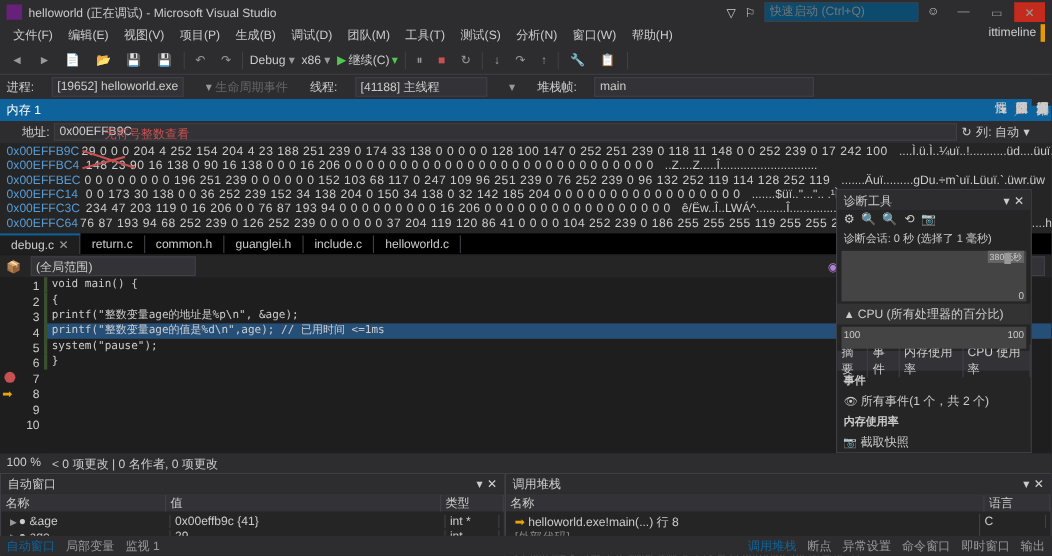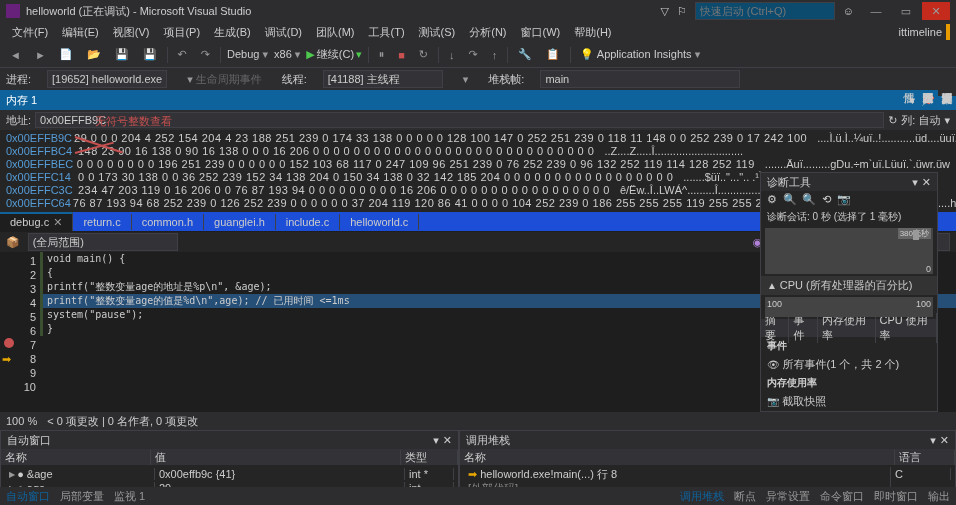--- a/index.html
+++ b/index.html
@@ -5,45 +5,45 @@
 *{margin:0;padding:0;box-sizing:border-box;font-family:"Segoe UI",Arial,sans-serif;font-size:11px;color:#ccc}
 body{background:#2d2d30;width:956px;height:505px;overflow:hidden;position:relative}
 .titlebar{height:22px;background:#2d2d30;display:flex;align-items:center;padding:0 6px;justify-content:space-between}
 .titlebar .left{display:flex;align-items:center;gap:6px}
 .logo{width:14px;height:14px;background:#68217a}
 .titlebar .right{display:flex;align-items:center;gap:8px}
 .search{width:140px;height:18px;background:#0c4a6e;border:1px solid #3f3f46;padding:0 4px;color:#999}
 .winbtns{display:flex;gap:2px}
 .winbtn{width:28px;height:18px;display:flex;align-items:center;justify-content:center;color:#999}
 .winbtn.close{background:#c42b1c}
-.menubar{height:20px;display:flex;align-items:center;padding:0 6px;gap:2px}
+.menubar{height:20px;display:flex;align-items:flex-start;padding:0 6px;gap:2px}
 .menuitem{padding:2px 6px;cursor:pointer}
 .acct{margin-left:auto;padding:2 6px;display:flex;align-items:center;gap:4px}
 .flag{width:4px;height:16px;background:#e89b00}
 .toolbar{height:26px;display:flex;align-items:center;padding:0 6px;gap:6px;border-bottom:1px solid #3f3f46}
 .tbtn{padding:2px 4px;color:#999;cursor:pointer}
 .sep{width:1px;height:16px;background:#3f3f46}
 .cont{color:#4ec94e;display:flex;align-items:center;gap:2px}
 .dd{color:#999}
 .toolbar2{height:22px;display:flex;align-items:center;padding:0 6px;gap:16px}
 .combo{background:#333337;border:1px solid #3f3f46;padding:1px 4px;height:18px;display:flex;align-items:center;min-width:120px}
 .lbl{color:#ccc}
 .memheader{height:20px;background:#0e639c;display:flex;align-items:center;padding:0 6px;justify-content:space-between}
 .memheader .title{color:#fff}
 .memheader .icons{display:flex;gap:6px}
-.addrbar{height:20px;display:flex;align-items:center;padding:0 6px;gap:4px}
+.addrbar{height:20px;display:flex;align-items:center;padding:0 20px;gap:4px}
 .addrinput{flex:1;background:#333337;border:1px solid #3f3f46;padding:1px 4px;height:16px}
 .redtxt{color:#c75050;position:absolute;left:95px}
 .memgrid{background:#252526;padding:2px 6px;font-family:Consolas,monospace;font-size:10px;line-height:13px;position:relative}
 .memrow{display:flex;gap:2px;white-space:nowrap}
 .memaddr{color:#569cd6;width:70px}
 .membytes{color:#ccc;letter-spacing:0.5px}
 .memascii{color:#ccc;margin-left:8px}
 .redline{position:absolute;border-top:2px solid #c75050;width:50px;transform-origin:left}
-.tabs{height:20px;display:flex;align-items:center;background:#1d4ed8;border-bottom:1px solid #1e1e1e}
+.tabs{height:20px;display:flex;align-items:center;background:#000000;border-bottom:1px solid #1e1e1e}
 .tab{padding:2px 10px;border-right:1px solid #3f3f46;cursor:pointer}
 .tab.active{background:#1e1e1e;border-top:2px solid #0e639c}
 .tabclose{color:#999;margin-left:4px}
 .scopecombo{height:20px;display:flex;align-items:center;padding:0 6px;gap:8px;background:#252526}
 .editor{background:#1e1e1e;position:relative;height:160px;display:flex}
 .gutter{width:40px;background:#1e1e1e;text-align:right;padding:2px 4px;font-family:Consolas,monospace;font-size:10px;color:#2b91af;line-height:14px}
 .gutter .bp{position:absolute;left:4px;width:10px;height:10px;border-radius:50%;background:#c75050}
 .gutter .arrow{position:absolute;left:2px;color:#e8a800}
 .codeline{font-family:Consolas,monospace;font-size:10px;line-height:14px;padding:0 4px;border-left:3px solid #3a5030}
 .hl{background:#264f78}
@@ -129,21 +129,20 @@
  <span class="tbtn" style="color:#c75050">■</span>
  <span class="tbtn">↻</span>
  <span class="sep"></span>
  <span class="tbtn">↓</span>
  <span class="tbtn">↷</span>
  <span class="tbtn">↑</span>
  <span class="sep"></span>
  <span class="tbtn">🔧</span>
  <span class="tbtn">📋</span>
  <span class="sep"></span>
- <span class="tbtn">💡 <span>Application Insights</span> ▾</span>
 </div>
 
 <div class="toolbar2">
  <span class="lbl">进程:</span>
  <div class="combo">
       <span>[19652] helloworld.exe</span>
     </div>
  <span class="tbtn">▾ <span style="color:#666">生命周期事件</span></span>
  <span class="lbl">线程:</span>
  <div class="combo">

